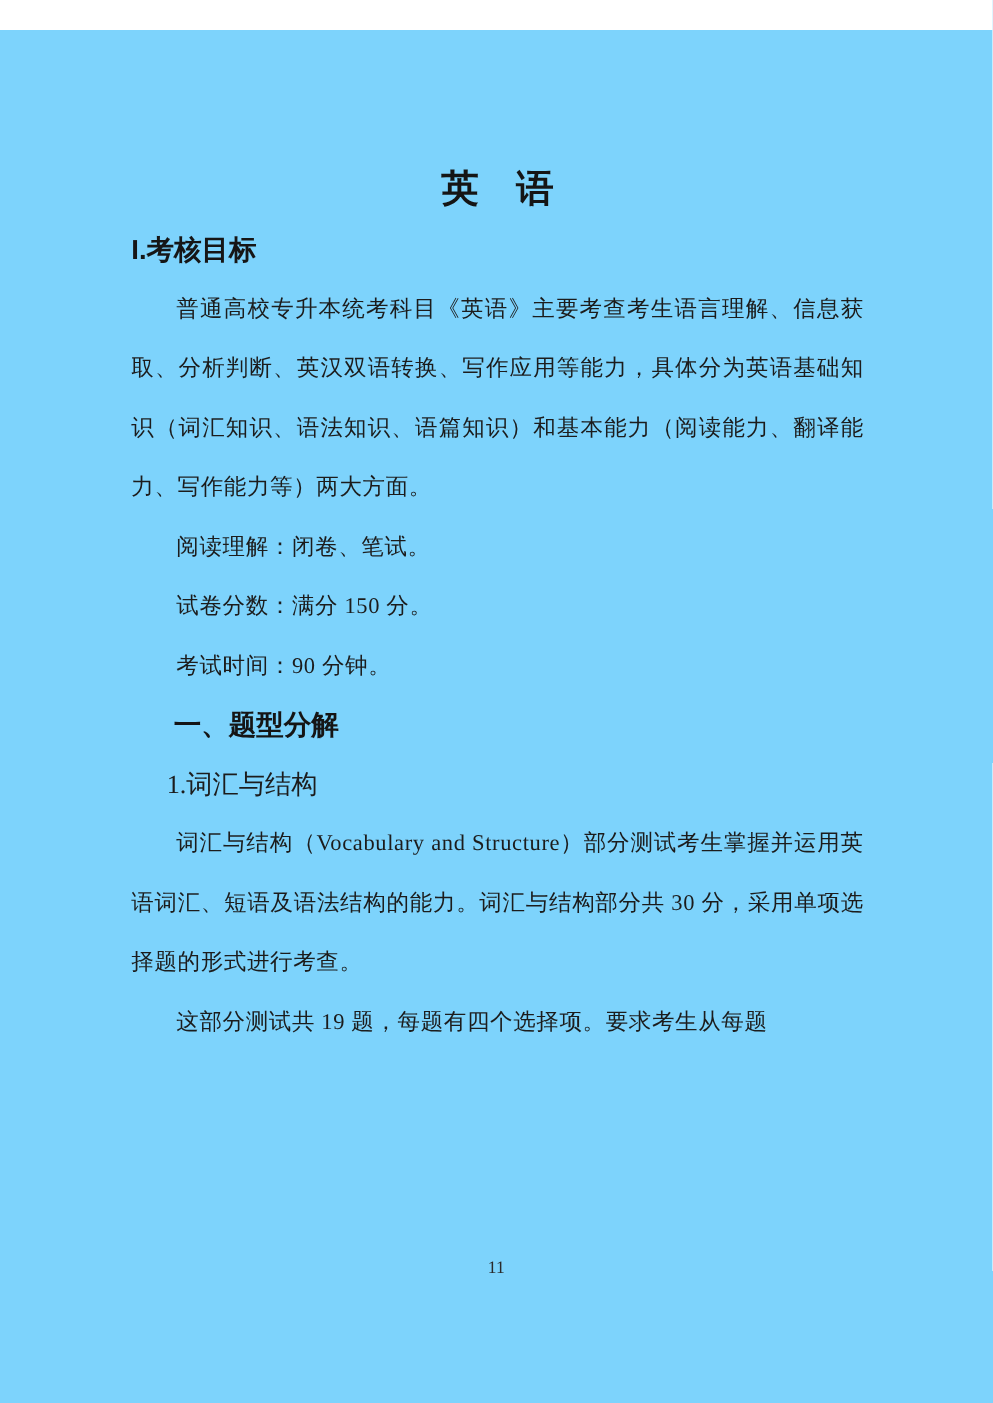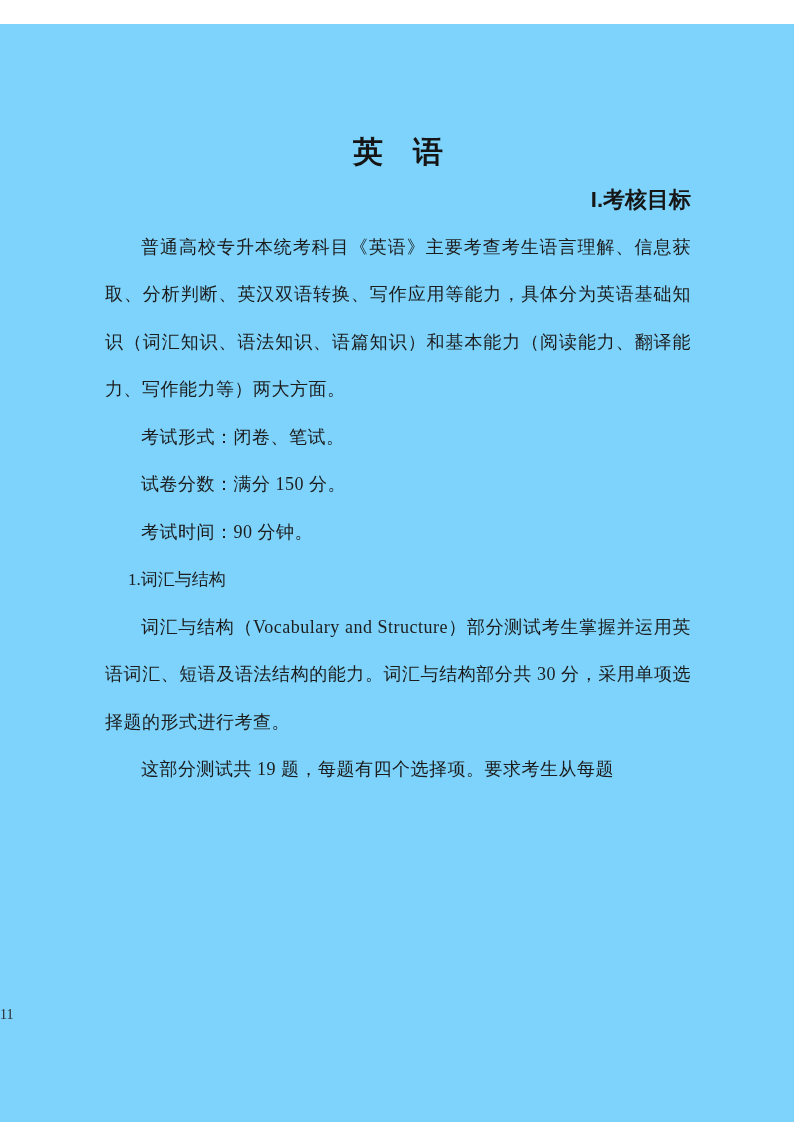--- a/index.html
+++ b/index.html
@@ -23,21 +23,21 @@
     margin: 0;
     text-align: center;
     font-size: 30px;
     font-weight: bold;
     line-height: 48px;
     font-family: "Liberation Serif", serif;
     color: #151515;
   }
   .sec-heading {
     margin: 0;
-    text-align: right;
+    text-align: left;
     font-size: 22px;
     font-weight: bold;
     line-height: 47.5px;
     font-family: "Liberation Sans", sans-serif;
     color: #161616;
   }
   .para {
     margin: 0;
     font-size: 18px;
     line-height: 47.5px;
@@ -50,57 +50,59 @@
     margin: 0;
     font-size: 22px;
     font-weight: bold;
     line-height: 47.5px;
     text-indent: 1.55em;
     font-family: "Liberation Serif", serif;
     color: #151515;
   }
   .num-item {
     margin: 0;
-    font-size: 17px;
+    font-size: 21px;
     line-height: 47.5px;
     text-indent: 1.35em;
     color: #1c1c1c;
   }
   .footer {
     position: absolute;
     top: 982px;
     left: 0;
     width: 794px;
+    text-align: center;
     font-size: 14px;
     line-height: 18px;
     color: #2a2a2a;
     font-family: "Liberation Serif", serif;
   }
 </style>
 </head>
 <body>
 
 <div class="page">
   <div class="content">
 
     <h1 class="doc-title">英　语</h1>
 
     <h2 class="sec-heading">I.考核目标</h2>
 
     <p class="para">普通高校专升本统考科目《英语》主要考查考生语言理解、信息获取、分析判断、英汉双语转换、写作应用等能力，具体分为英语基础知识（词汇知识、语法知识、语篇知识）和基本能力（阅读能力、翻译能力、写作能力等）两大方面。</p>
 
 
-    <p class="para">考试形式：闭卷、笔试。</p>
+    <p class="para">阅读理解：闭卷、笔试。</p>
 
     <p class="para">试卷分数：满分 150 分。</p>
 
     <p class="para">考试时间：90 分钟。</p>
 
 
 
+    <p class="sub-heading">一、题型分解</p>
 
     <p class="num-item">1.词汇与结构</p>
 
     <p class="para">词汇与结构（Vocabulary and Structure）部分测试考生掌握并运用英语词汇、短语及语法结构的能力。词汇与结构部分共 30 分，采用单项选择题的形式进行考查。</p>
 
     <p class="para">这部分测试共 19 题，每题有四个选择项。要求考生从每题</p>
 
   </div>
 
   <div class="footer">11</div>

